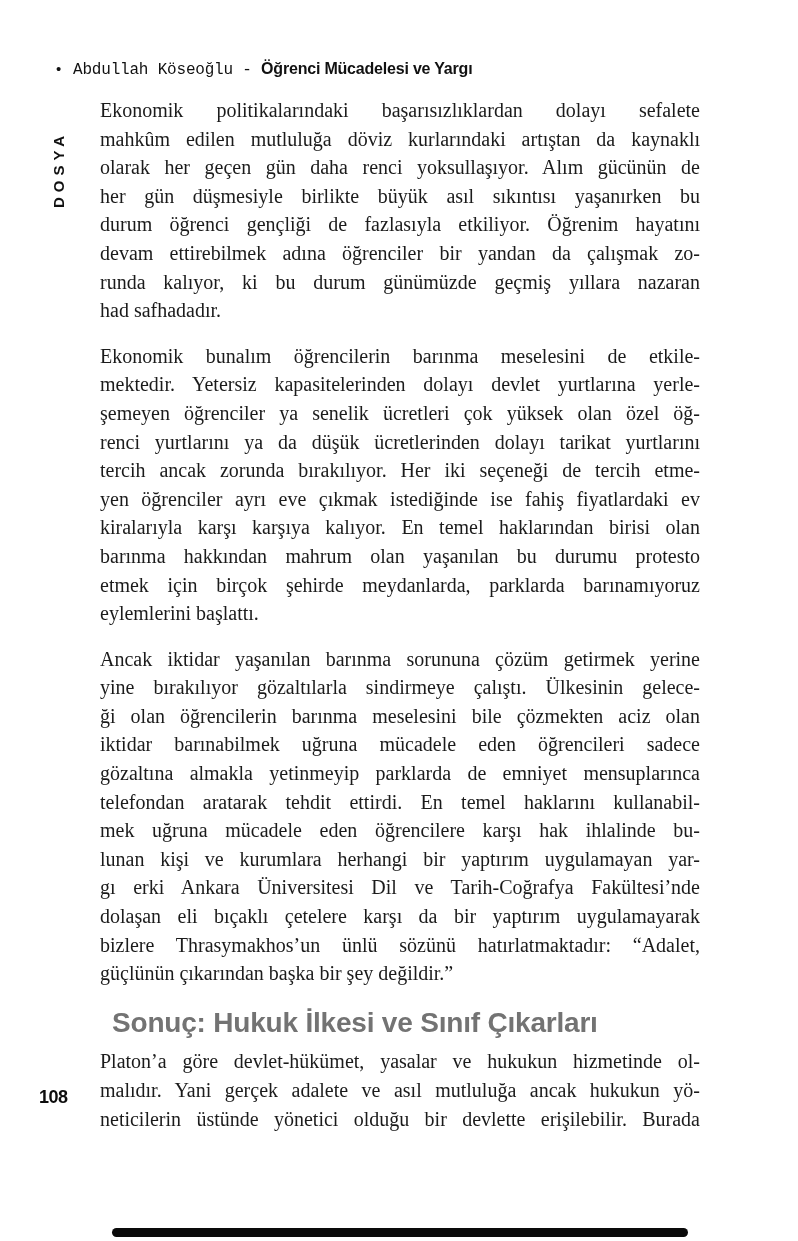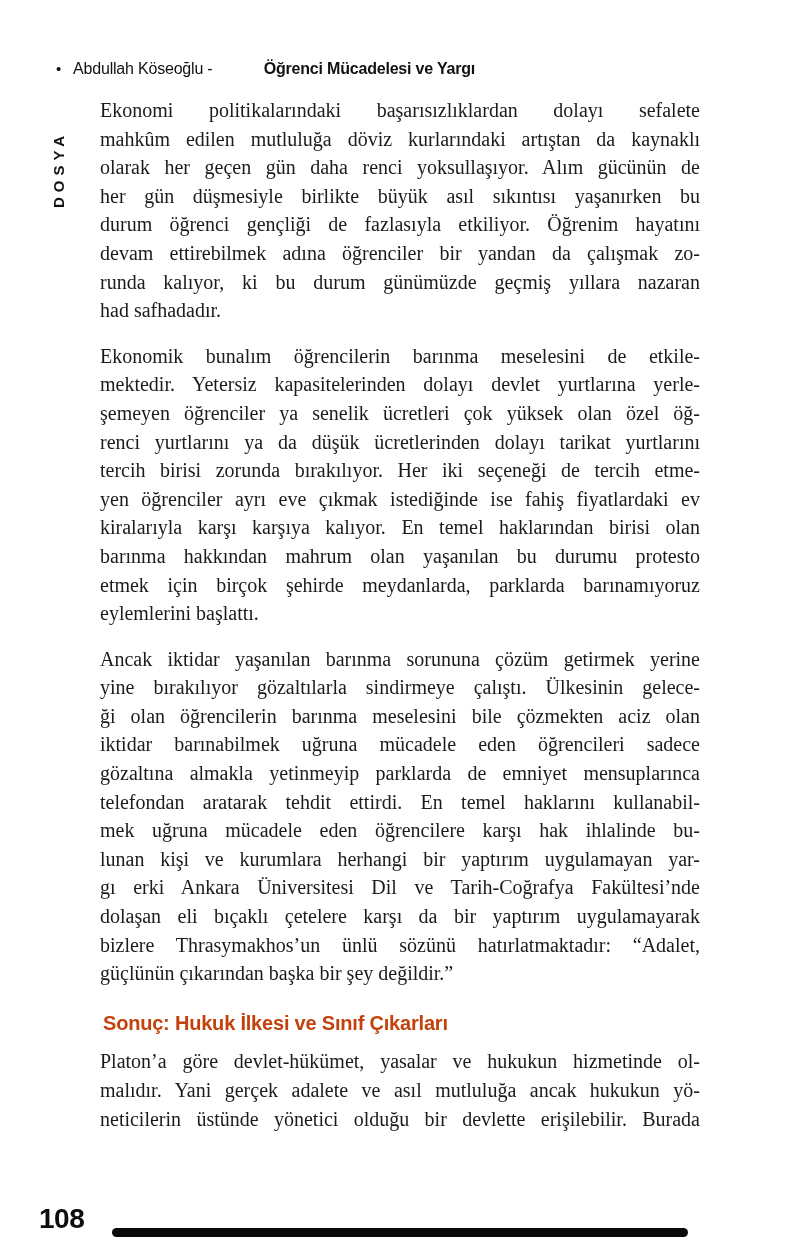--- a/index.html
+++ b/index.html
@@ -12,51 +12,51 @@
     color:#1b1b1b;
   }
   
   .running-header{
     position:absolute;left:56px;top:60px;
     font-family:"Liberation Sans", sans-serif;
     font-size:16px;letter-spacing:-0.2px;
     color:#111;white-space:nowrap;
   }
   .running-header .bullet{display:inline-block;margin-right:12px;font-size:15px;}
-  .running-header .author{font-weight:normal;}
-  .running-header .book-title{font-weight:bold;margin-left:47px;}
+  .running-header .author{font-weight:normal;font-family:Liberation Mono, monospace;}
+  .running-header .book-title{font-weight:bold;}
   
   .dosya{
     position:absolute;left:50px;top:208px;
     width:130px;
     transform:rotate(-90deg);
     transform-origin:0 0;
     font-family:"Liberation Sans", sans-serif;
     font-weight:bold;font-size:15px;letter-spacing:5px;
     color:#111;
   }
   
   .text-content{
     position:absolute;left:100px;top:96px;width:600px;
     font-size:20px;line-height:28.6px;
   }
   .paragraph{margin:0 0 17px 0;}
   .line{text-align:justify;text-align-last:justify;}
   .line.last{text-align-last:left;}
   .section-heading{
     font-family:"Liberation Sans", sans-serif;
-    font-weight:bold;font-size:20px;letter-spacing:-0.2px;
-    color:#c2410c;
-    margin:21px 0 10px 3px;
+    font-weight:bold;font-size:28px;letter-spacing:-0.2px;
+    color:#737373;
+    margin:21px 0 10px 12px;
   }
   
   .page-number{
-    position:absolute;left:39px;top:1203px;
+    position:absolute;left:39px;top:1087px;
     font-family:"Liberation Sans", sans-serif;
-    font-weight:bold;font-size:28px;letter-spacing:-0.5px;
+    font-weight:bold;font-size:18px;letter-spacing:-0.5px;
     color:#0d0d0d;
   }
   
   .home-indicator{
     position:absolute;left:112px;top:1228px;
     width:576px;height:9px;border-radius:5px;
     background:#0a0a0a;
   }
 </style>
 </head>
@@ -65,35 +65,35 @@
 <div class="page">
 
   <div class="running-header">
     <span class="bullet">•</span><span class="author">Abdullah Köseoğlu - </span><span class="book-title">Öğrenci Mücadelesi ve Yargı</span>
   </div>
 
   <div class="dosya">DOSYA</div>
 
   <div class="text-content">
       <div class="paragraph">
-        <div class="line">Ekonomi politikalarındaki başarısızlıklardan dolayı sefalete</div>
+        <div class="line">Ekonomik politikalarındaki başarısızlıklardan dolayı sefalete</div>
         <div class="line">mahkûm edilen mutluluğa döviz kurlarındaki artıştan da kaynaklı</div>
         <div class="line">olarak her geçen gün daha renci yoksullaşıyor. Alım gücünün de</div>
         <div class="line">her gün düşmesiyle birlikte büyük asıl sıkıntısı yaşanırken bu</div>
         <div class="line">durum öğrenci gençliği de fazlasıyla etkiliyor. Öğrenim hayatını</div>
         <div class="line">devam ettirebilmek adına öğrenciler bir yandan da çalışmak zo-</div>
         <div class="line">runda kalıyor, ki bu durum günümüzde geçmiş yıllara nazaran</div>
         <div class="line last">had safhadadır.</div>
       </div>
       <div class="paragraph">
         <div class="line">Ekonomik bunalım öğrencilerin barınma meselesini de etkile-</div>
         <div class="line">mektedir. Yetersiz kapasitelerinden dolayı devlet yurtlarına yerle-</div>
         <div class="line">şemeyen öğrenciler ya senelik ücretleri çok yüksek olan özel öğ-</div>
         <div class="line">renci yurtlarını ya da düşük ücretlerinden dolayı tarikat yurtlarını</div>
-        <div class="line">tercih birisi zorunda bırakılıyor. Her iki seçeneği de tercih etme-</div>
+        <div class="line">tercih ancak zorunda bırakılıyor. Her iki seçeneği de tercih etme-</div>
         <div class="line">yen öğrenciler ayrı eve çıkmak istediğinde ise fahiş fiyatlardaki ev</div>
         <div class="line">kiralarıyla karşı karşıya kalıyor. En temel haklarından birisi olan</div>
         <div class="line">barınma hakkından mahrum olan yaşanılan bu durumu protesto</div>
         <div class="line">etmek için birçok şehirde meydanlarda, parklarda barınamıyoruz</div>
         <div class="line last">eylemlerini başlattı.</div>
       </div>
       <div class="paragraph">
         <div class="line">Ancak iktidar yaşanılan barınma sorununa çözüm getirmek yerine</div>
         <div class="line">yine bırakılıyor gözaltılarla sindirmeye çalıştı. Ülkesinin gelece-</div>
         <div class="line">ği olan öğrencilerin barınma meselesini bile çözmekten aciz olan</div>

